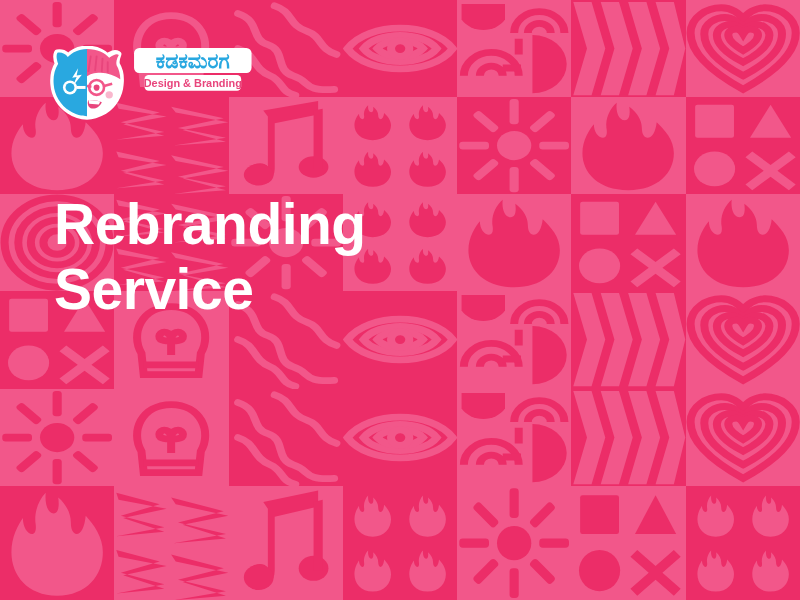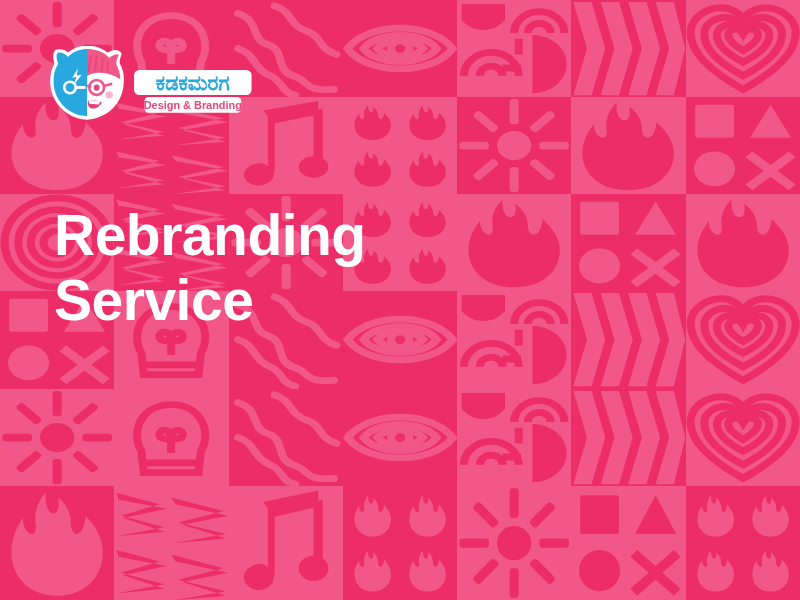--- a/index.html
+++ b/index.html
@@ -27,27 +27,27 @@
   .tile.light svg .mk { fill:#ec2d68; }
   .tile.dark  svg .st { stroke:#f2578a; }
   .tile.light svg .st { stroke:#ec2d68; }
   .st { fill:none; stroke-width:7; }
 
   
   #content { position:absolute; inset:0; }
 
   #logo-lockup {
     position:absolute; left:50px; top:46px;
-    display:flex; align-items:flex-end; gap:9px;
+    display:flex; align-items:flex-start; gap:9px;
   }
   #mascot { width:74px; height:74px; display:block; }
   #wordmark { display:block; height:52px; width:auto; }
 
   #headline {
-    position:absolute; left:54px; top:203px;
+    position:absolute; left:54px; top:192px;
     color:#ffffff;
     font-size:57px;
     line-height:1.14;
     font-weight:bold;
     letter-spacing:-0.5px;
     white-space:pre-line;
   }
   #subhead {
     position:absolute; left:55px; top:337px;
     color:#ffffff;

